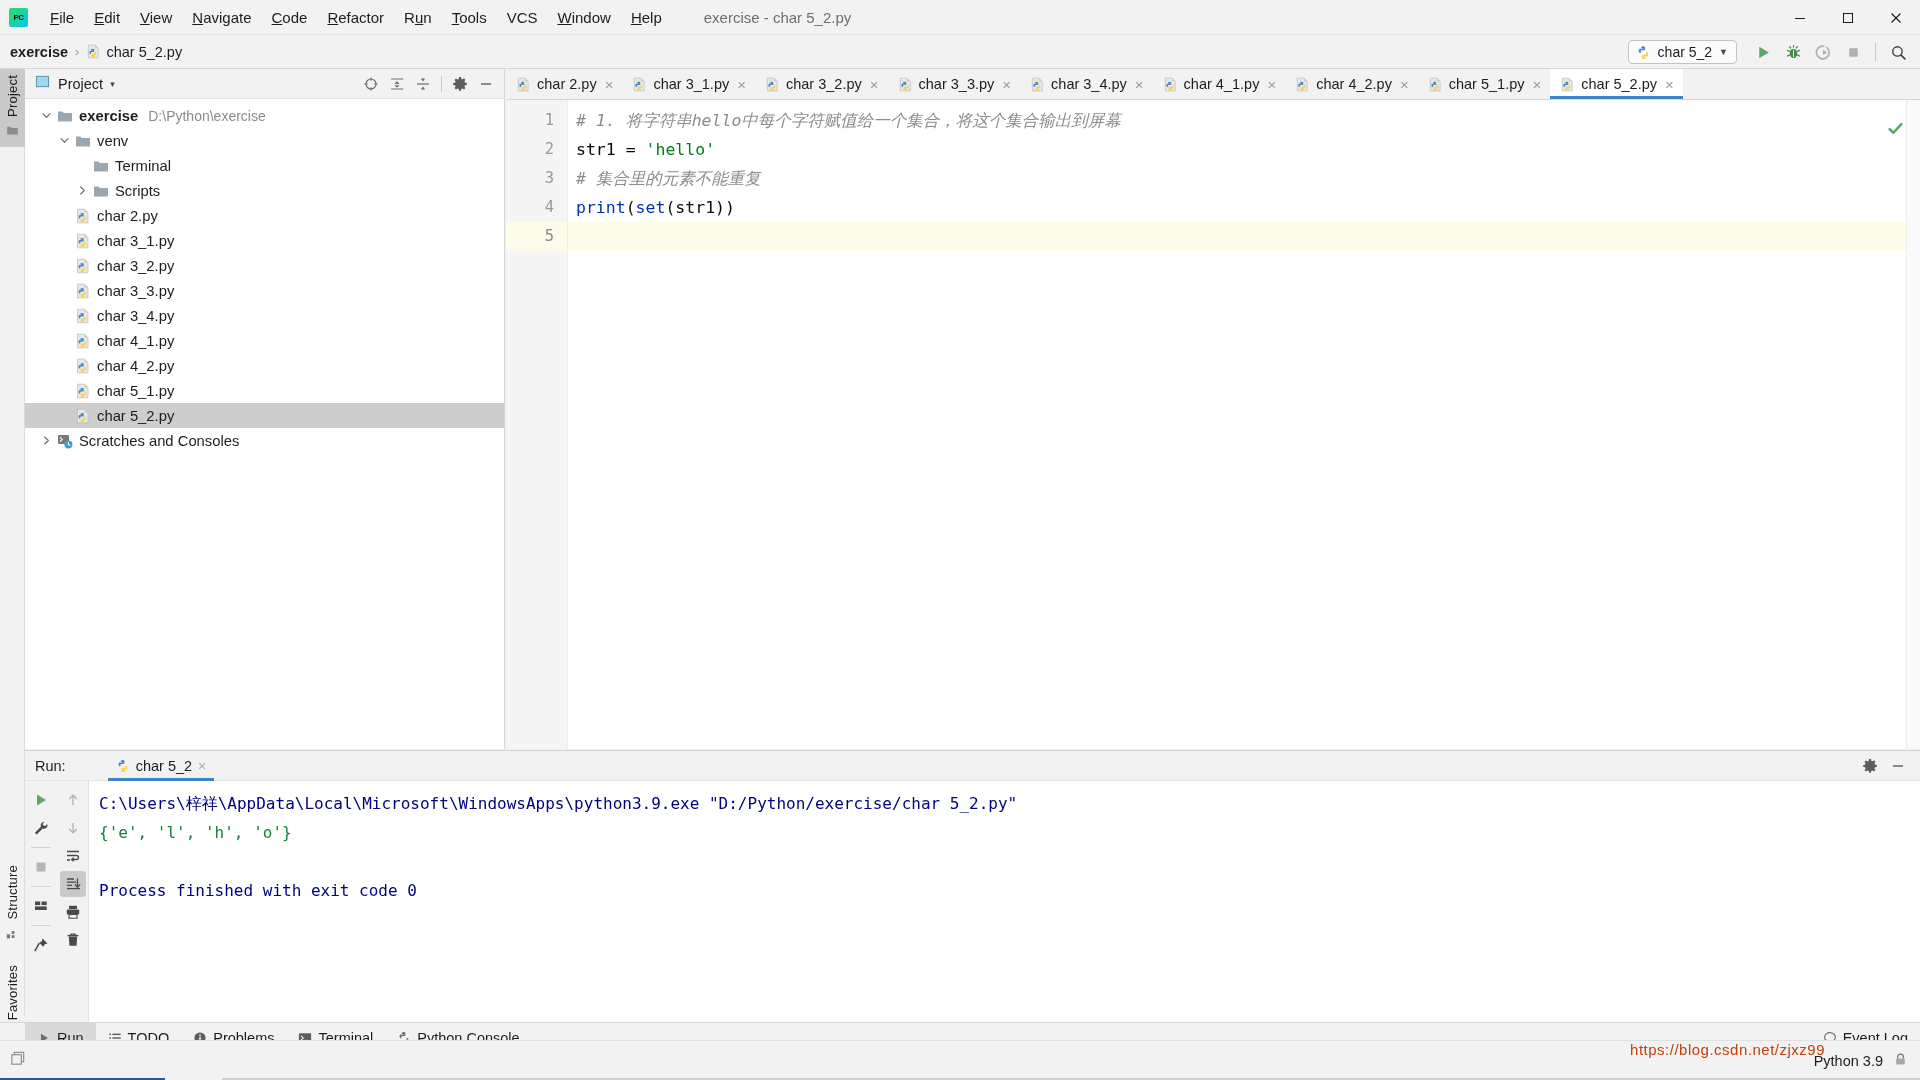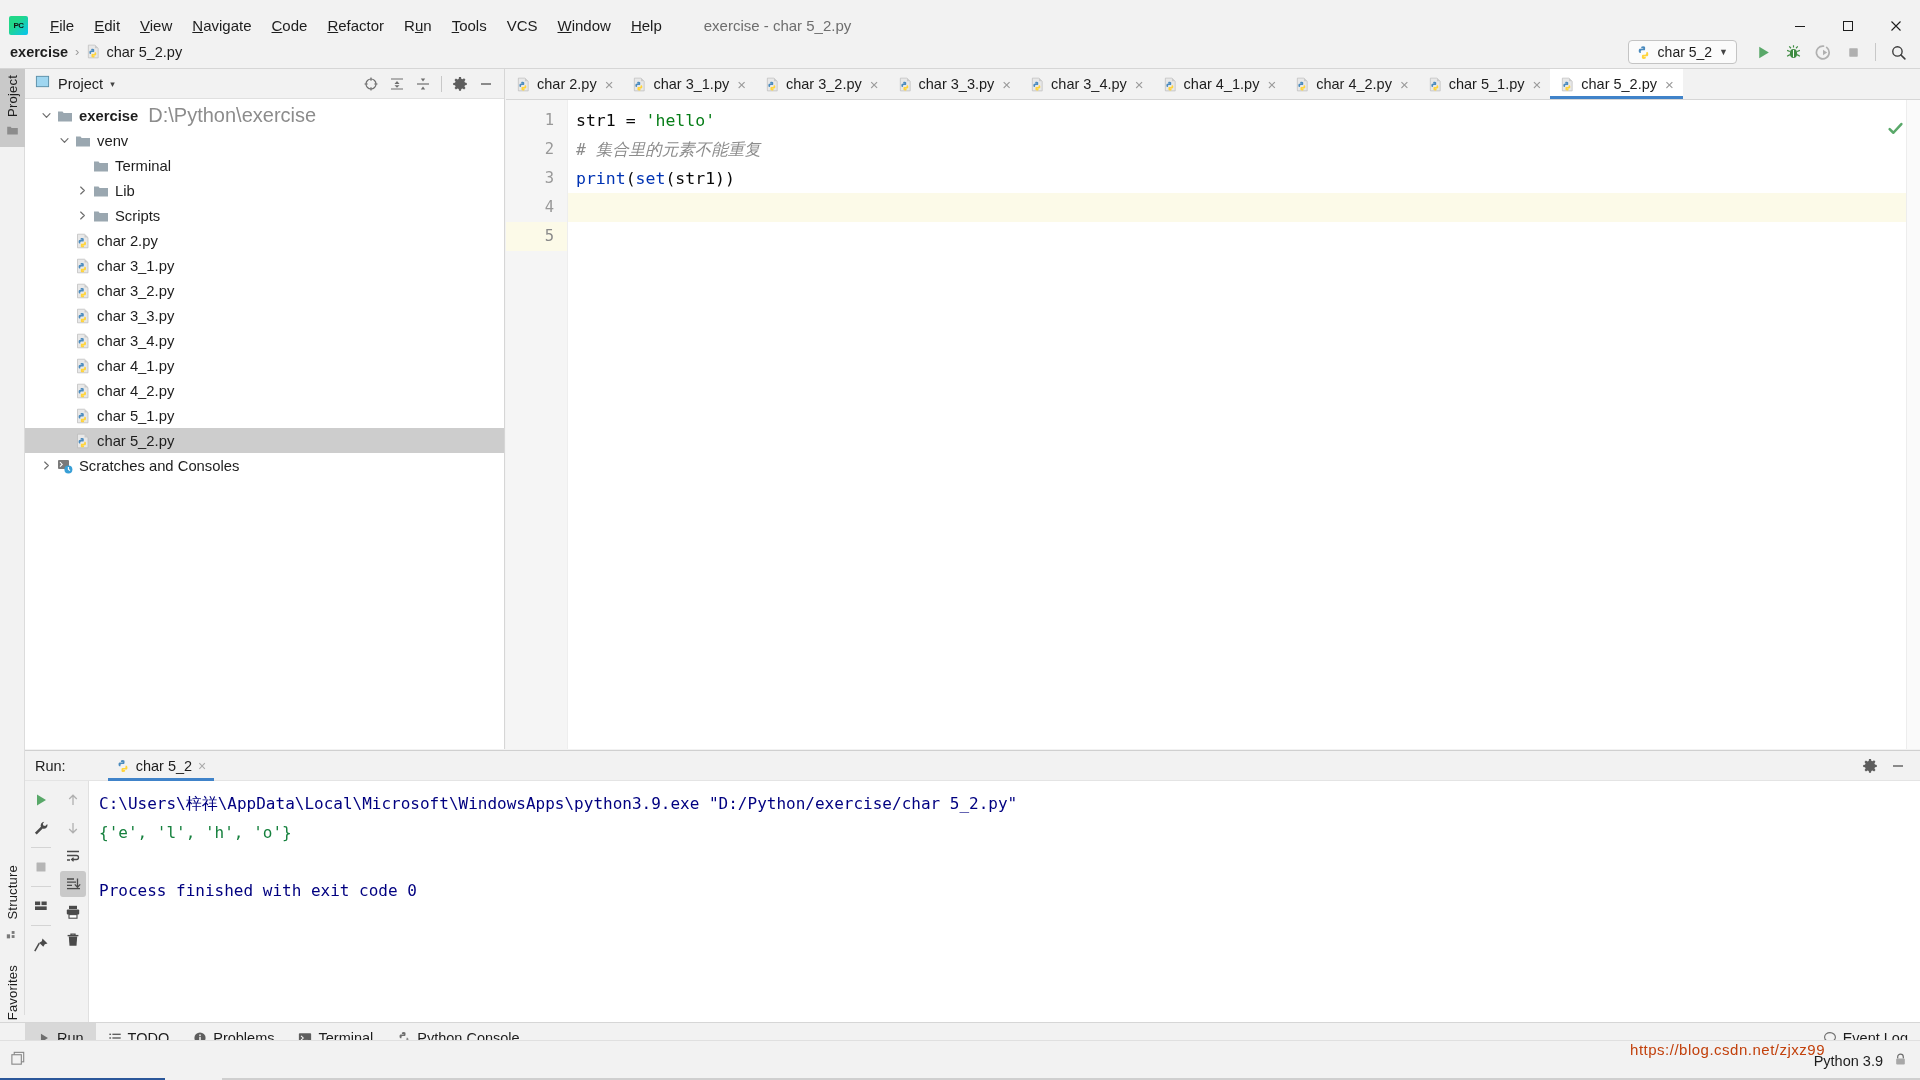--- a/index.html
+++ b/index.html
@@ -7,21 +7,21 @@
     width: 1920px; height: 1080px;
     font-family: "Liberation Sans", sans-serif;
     background: #f2f2f2;
     overflow: hidden;
     -webkit-font-smoothing: antialiased;
   }
   #app { position: relative; width: 1920px; height: 1080px; background: #f2f2f2; }
 
   
   .titlebar {
-    position: absolute; top: 8px; left: 0; width: 1920px; height: 35px;
+    position: absolute; top: 0; left: 0; width: 1920px; height: 35px;
     background: #f2f2f2; display: flex; align-items: center;
     border-bottom: 1px solid #e3e3e3;
   }
   .pc-logo {
     width: 19px; height: 19px; margin-left: 9px; margin-right: 12px;
     background: linear-gradient(135deg,#21d789 0%,#21d789 35%,#07c3f2 100%);
     border-radius: 2px; position: relative; flex: none;
   }
   .pc-logo::after {
     content: "PC"; position: absolute; left: 0; top: 0; width: 100%; height: 100%;
@@ -114,21 +114,21 @@
   .trow {
     display: flex; align-items: center; height: 25px; cursor: default;
     font-size: 14.8px; color: #1d1d1d; white-space: nowrap;
   }
   .trow.sel { background: #cdcdcd; }
   .tarrow {
     width: 18px; display: flex; align-items: center; justify-content: center; flex: none;
   }
   .ticon { width: 20px; display: flex; align-items: center; justify-content: center; flex: none; margin-right: 4px; }
   .tlabel.bold { font-weight: bold; }
-  .tpath { color: #8c8c8c; margin-left: 10px; font-size: 20px; }
+  .tpath { color: #8c8c8c; margin-left: 10px; font-size: 14px; }
 
   
   .ind0 { padding-left: 12px; }
   .ind1 { padding-left: 30px; }
   .ind2 { padding-left: 48px; }
 
   
   .editor-wrap {
     position: absolute; left: 506px; top: 69px; right: 0; height: 680px;
     background: #ffffff; display: flex; flex-direction: column;
@@ -490,33 +490,20 @@
           <span class="tarrow">
             <svg width="11" height="11" viewBox="0 0 12 12">
               <path d="M4 2.2 L8 6 L4 9.8" stroke="#6e6e6e" stroke-width="1.3" fill="none" stroke-linecap="round" stroke-linejoin="round"></path>
             </svg>
           </span>
           <span class="ticon">
             <svg width="16" height="16" viewBox="0 0 16 16">
               <path d="M1 3.5h4.5l1.2 1.4H15v8.6H1z" fill="#9aa7b0"></path>
             </svg>
           </span>
-          <span class="tlabel">Lib</span>
-        </div>
-        <div class="trow ind2">
-          <span class="tarrow">
-            <svg width="11" height="11" viewBox="0 0 12 12">
-              <path d="M4 2.2 L8 6 L4 9.8" stroke="#6e6e6e" stroke-width="1.3" fill="none" stroke-linecap="round" stroke-linejoin="round"></path>
-            </svg>
-          </span>
-          <span class="ticon">
-            <svg width="16" height="16" viewBox="0 0 16 16">
-              <path d="M1 3.5h4.5l1.2 1.4H15v8.6H1z" fill="#9aa7b0"></path>
-            </svg>
-          </span>
           <span class="tlabel">Scripts</span>
         </div>
         <div class="trow ind1">
           <span class="tarrow"></span>
           <span class="ticon">
             <svg width="16" height="16" viewBox="0 0 16 16">
               <path d="M2.5 1.2h7L13 4.6v10.2h-10.5z" fill="#e8e8e8" stroke="#b9b9b9" stroke-width="0.7"></path>
               <path d="M9.5 1.2 L13 4.6 h-3.5z" fill="#c9c9c9"></path>
               <path d="M7.0 5.0c-1.5 0-1.5.8-1.5.8v1h1.6v.3H4.7s-1.1-.15-1.1 1.7 1 1.75 1 1.75h.7v-.95s-.04-1 .9-1h1.65s.9.02.9-.9V5.9s.08-.9-1.6-.9z" fill="#4b8bbe"></path>
               <path d="M7.6 14.3c1.5 0 1.5-.8 1.5-.8v-1H7.5v-.3h2.4s1.1.15 1.1-1.7-1-1.75-1-1.75h-.7v.95s.04 1-.9 1H6.75s-.9-.02-.9.9v1.8s-.08.9 1.75.9z" fill="#ffd43b"></path>
@@ -753,20 +740,21 @@
 
     <div class="code-area">
       <div class="gutter" id="gutter">
           <div class="gline">1</div>
           <div class="gline">2</div>
           <div class="gline">3</div>
           <div class="gline">4</div>
           <div class="gline cur">5</div>
         </div>
       <div class="code-lines" id="code-lines">
+          <div class="cline"><span class="tok-comment"># 1. 将字符串hello中每个字符赋值给一个集合，将这个集合输出到屏幕</span></div>
           <div class="cline">str1 = <span class="tok-str">'hello'</span></div>
           <div class="cline"><span class="tok-comment"># 集合里的元素不能重复</span></div>
           <div class="cline"><span class="tok-fn">print</span>(<span class="tok-fn">set</span>(str1))</div>
           <div class="cline cur">&nbsp;</div>
         </div>
       <div class="editor-rightstrip">
         
       </div>
       <div class="inspect-ok">
         <svg width="17" height="17" viewBox="0 0 16 16">

